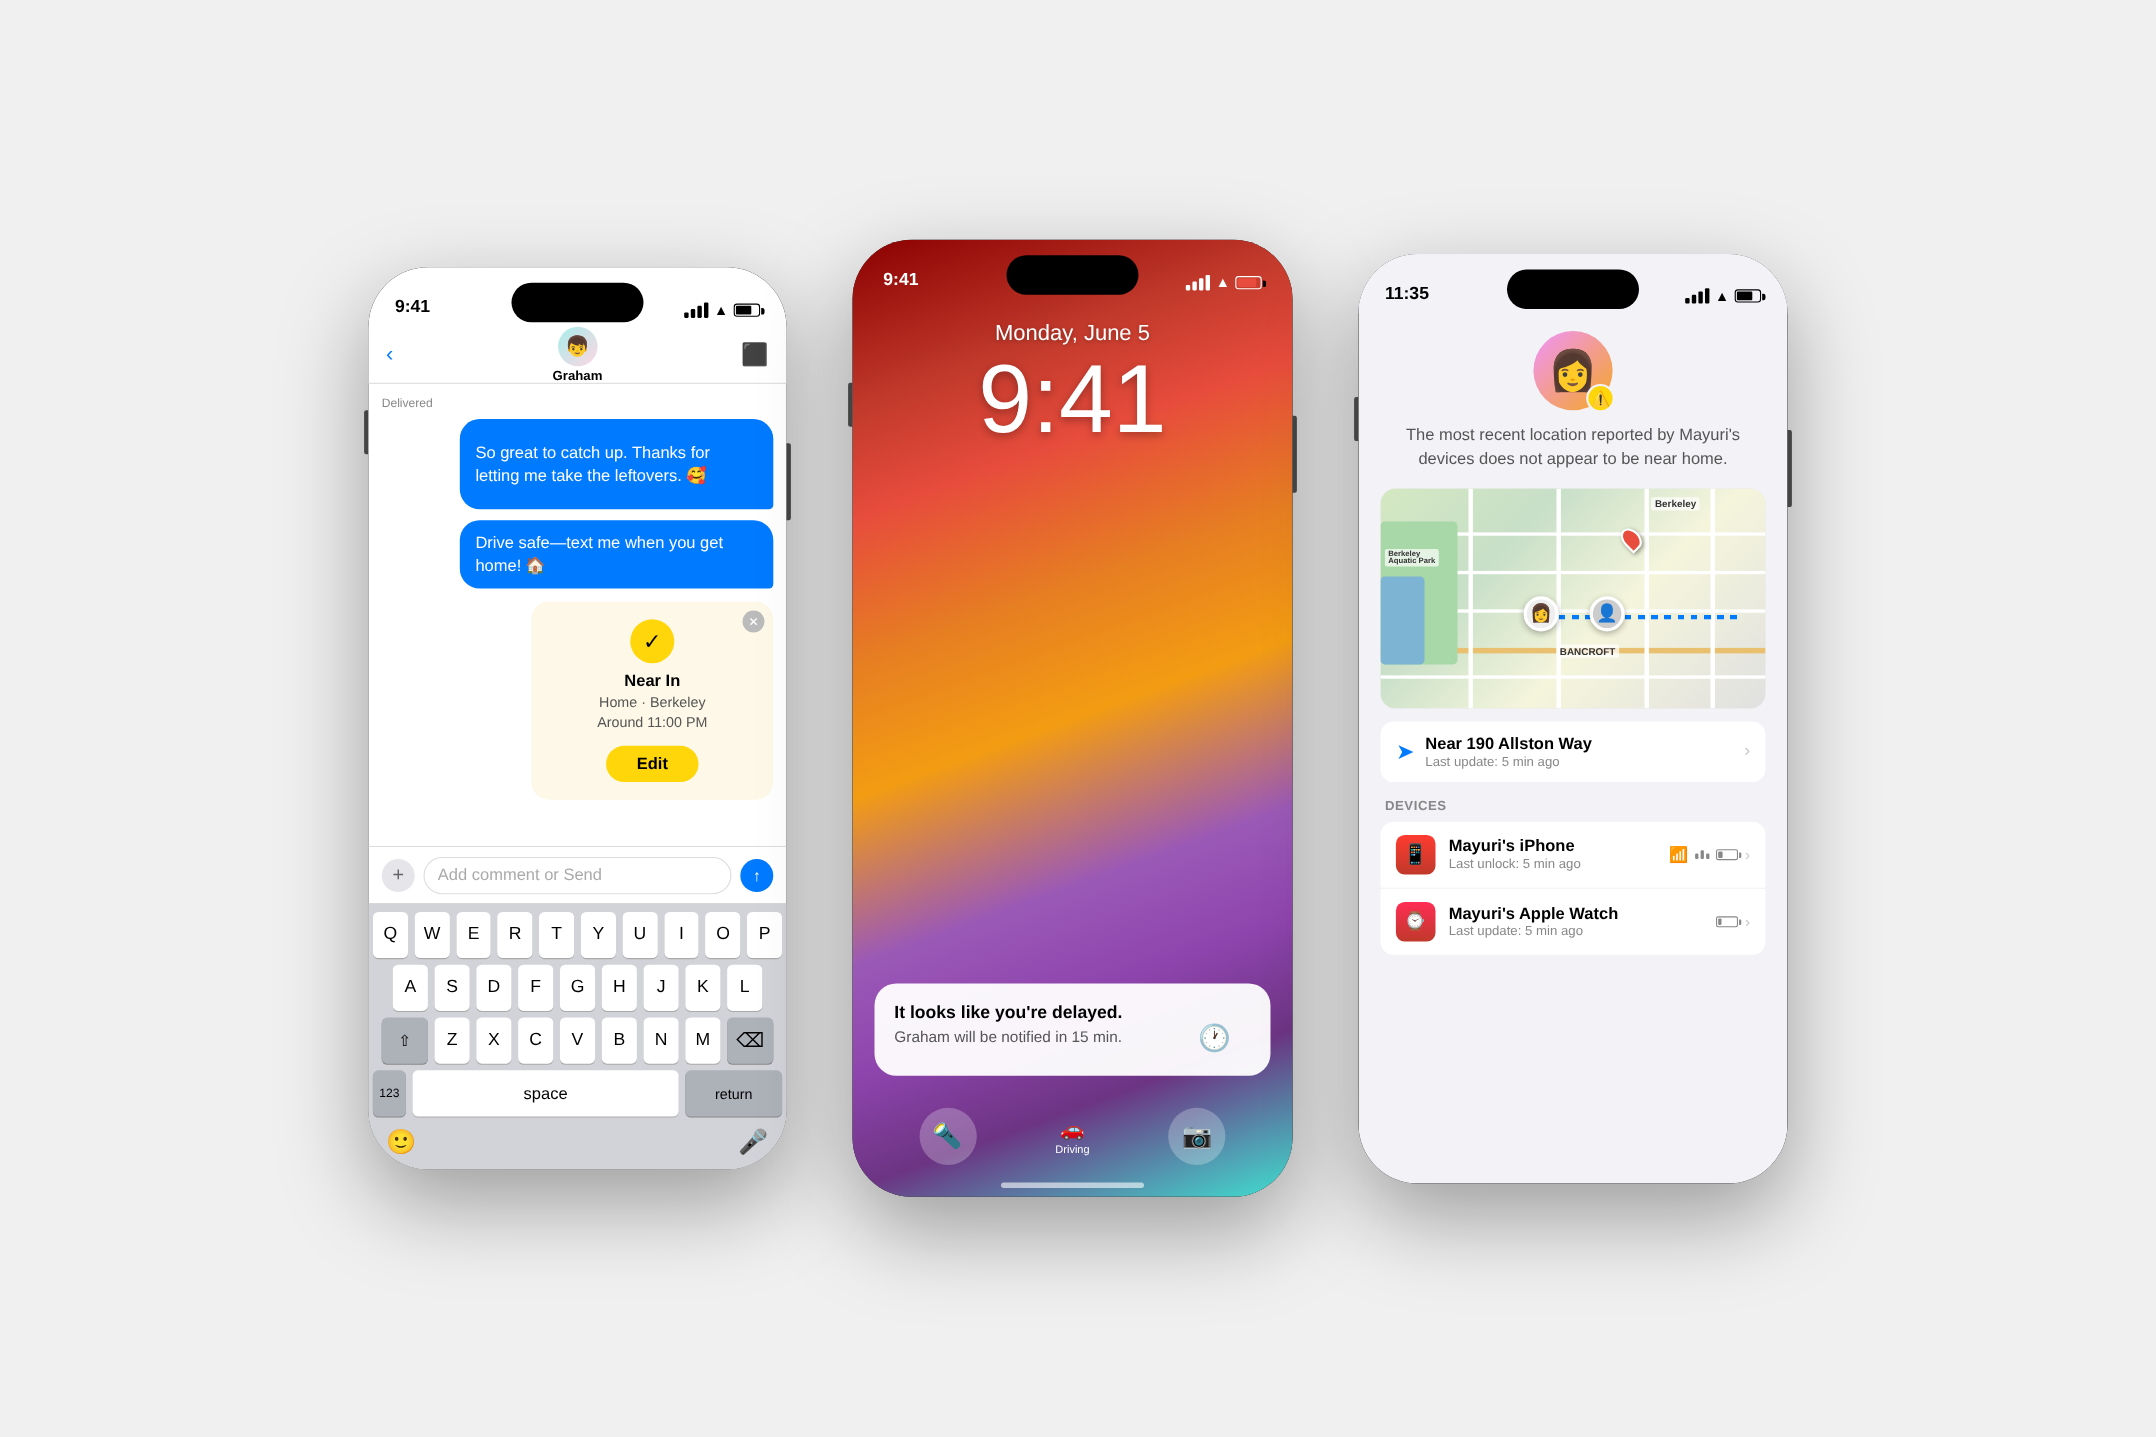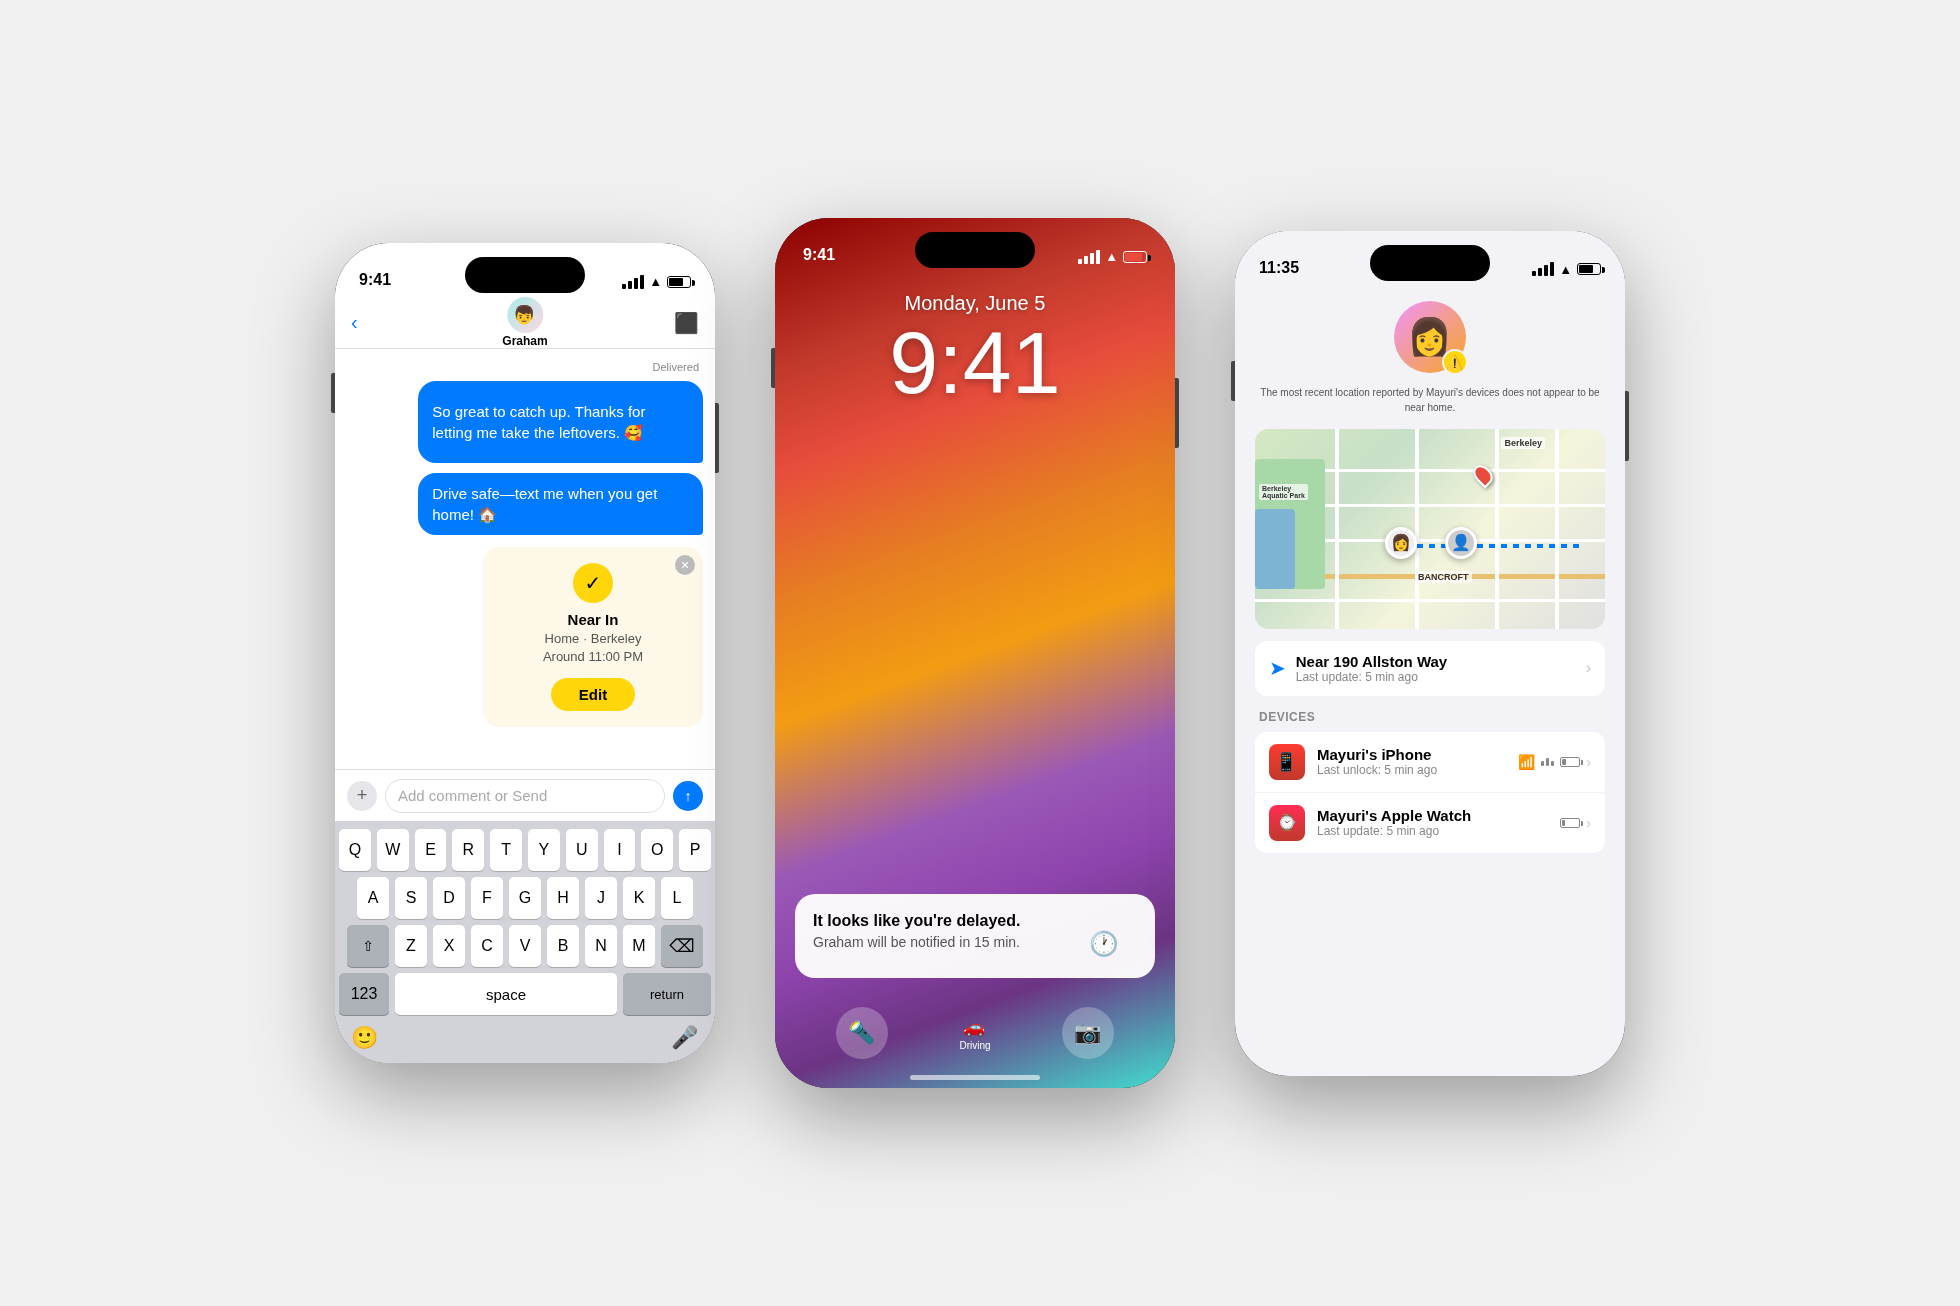--- a/index.html
+++ b/index.html
@@ -152,21 +152,21 @@
     
     .msg-area {
       flex: 1;
       overflow: hidden;
       padding: 16px 12px 8px;
       display: flex;
       flex-direction: column;
       gap: 8px;
     }
     .delivered-label {
-      text-align: right;
+      text-align: left;
       font-size: 11px;
       color: #888;
       margin-right: 4px;
       margin-top: -4px;
     }
     .bubble-sent {
       align-self: flex-end;
       background: #007aff;
       color: #fff;
       border-radius: 18px 18px 4px 18px;
@@ -514,21 +514,21 @@
 
     .alert-title {
       font-size: 24px;
       font-weight: 700;
       color: #000;
       text-align: center;
       line-height: 1.2;
       margin-bottom: 10px;
     }
     .alert-subtitle {
-      font-size: 10px;
+      font-size: 15px;
       color: #555;
       text-align: center;
       line-height: 1.5;
       margin-bottom: 14px;
     }
 
     
     .map-container {
       width: 100%;
       height: 200px;
@@ -759,21 +759,21 @@
           <div class="kb-key">Z</div>
           <div class="kb-key">X</div>
           <div class="kb-key">C</div>
           <div class="kb-key">V</div>
           <div class="kb-key">B</div>
           <div class="kb-key">N</div>
           <div class="kb-key">M</div>
           <div class="kb-key-dark kb-delete">⌫</div>
         </div>
         <div class="kb-bottom-row">
-          <div class="kb-key-dark kb-num" style="width:50px; font-size:16px;">123</div>
+          <div class="kb-key-dark kb-num" style="width:30px; font-size:11px;">123</div>
           <div class="kb-space">space</div>
           <div class="kb-key-dark kb-return" style="font-size:13px;">return</div>
         </div>
         <div class="kb-emoji-row">
           <span style="font-size:22px;">🙂</span>
           <span style="font-size:22px;">🎤</span>
         </div>
       </div>
 
     </div>

